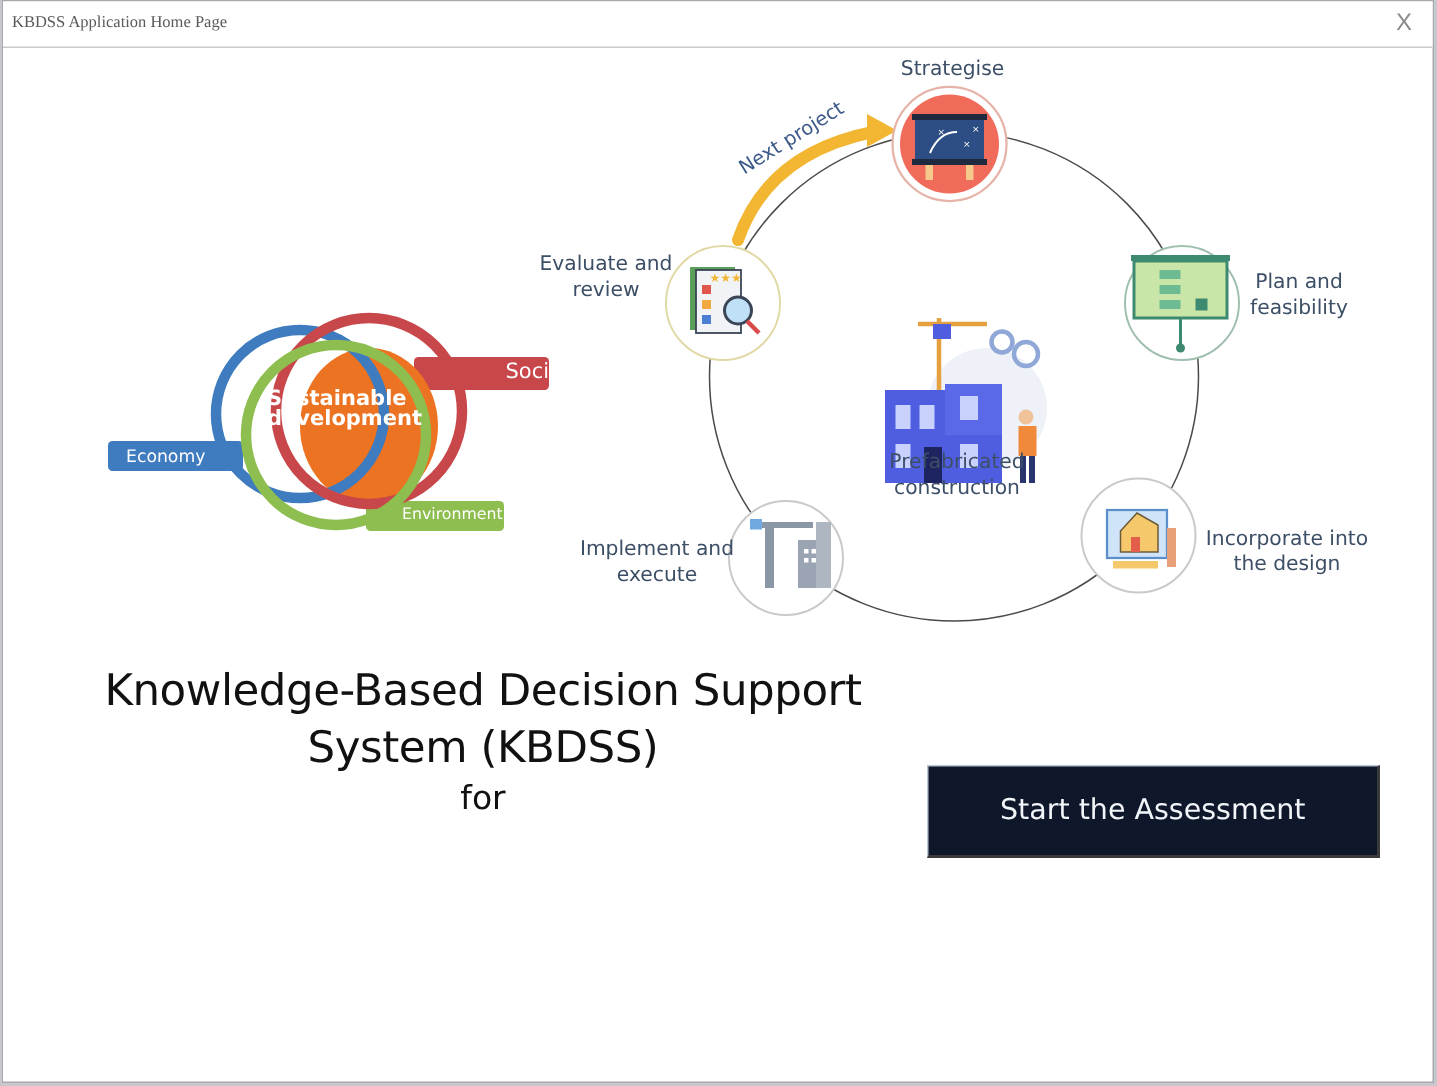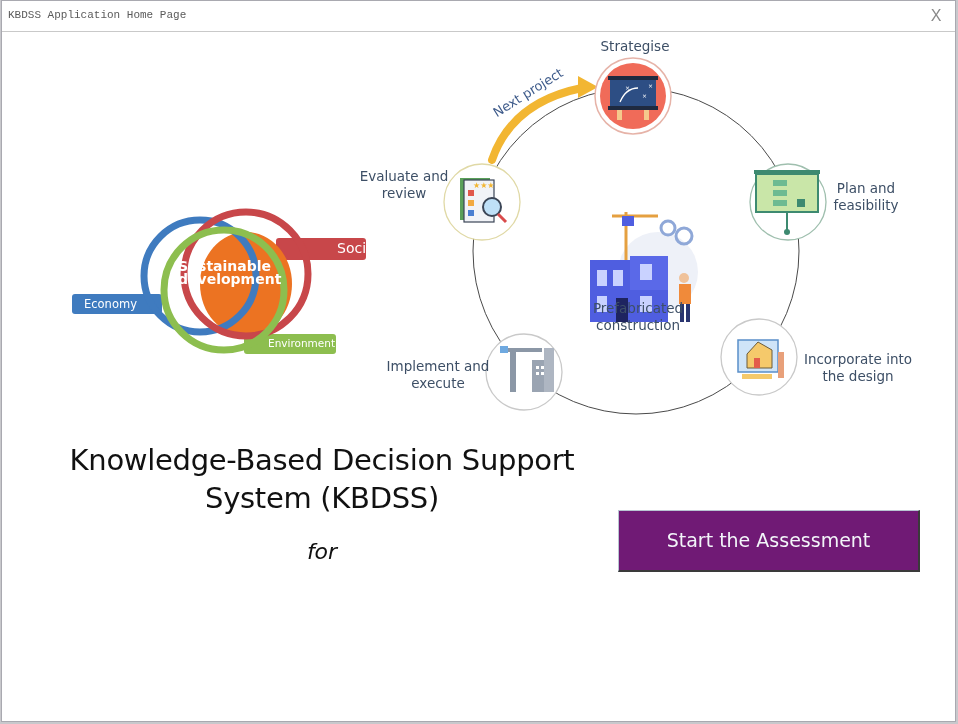--- a/index.html
+++ b/index.html
@@ -1,28 +1,28 @@
 <!DOCTYPE html>
 <html><head>
 <meta charset="utf-8">
 <style>
   html, body { margin:0; padding:0; }
   body { width:958px; height:724px; background:#c8c8cc; font-family:"DejaVu Sans", sans-serif; position:relative; overflow:hidden; }
   .window { position:absolute; left:1px; top:0; width:955px; height:722px; background:#ffffff; border:1px solid #a9a9b0; box-sizing:border-box; }
   .titlebar { position:absolute; left:0; top:0; width:100%; height:30px; background:#fff; border-bottom:1px solid #c9c9c9; }
-  .title-text { position:absolute; left:6px; top:8px; font-size:11px; color:#5a5a5a; font-family:Liberation Mono, monospace; }
+  .title-text { position:absolute; left:6px; top:8px; font-size:11px; color:#5a5a5a; font-family:Liberation Serif, serif; }
   .close-btn { position:absolute; right:8px; top:4px; width:22px; height:22px; color:#8a8a8a; font-size:16px; line-height:22px; text-align:center; cursor:pointer; font-family:"Liberation Sans", sans-serif; }
   .content { position:absolute; left:0; top:31px; right:0; bottom:0; }
   .abs { position:absolute; }
   .cycle-label { position:absolute; font-size:13.5px; color:#3d4f66; text-align:center; line-height:17px; font-family:"DejaVu Sans", sans-serif; }
   .main-title { position:absolute; left:50px; width:540px; text-align:center; color:#111; font-family:"DejaVu Sans", sans-serif; }
   .t1 { top:409px; font-size:29px; line-height:38px; font-weight:normal; letter-spacing:-0.3px; }
-  .t2 { top:506px; font-size:22px; line-height:28px;font-style:italic; }
+  .t2 { top:487px; font-size:22px; line-height:28px; }
   .t3 { top:535px; font-size:22px; line-height:30px; font-weight:bold; letter-spacing:-0.2px; }
-  .start-btn { position:absolute; left:616px; top:478px; width:302px; height:62px; background:#701a75; border:1px solid #b8c4d2; border-right:2px solid #3a3a3a; border-bottom:2px solid #3a3a3a; box-sizing:border-box; color:#f2f5f9; font-size:19px; text-align:center; line-height:58px; cursor:pointer; font-family:"DejaVu Sans", sans-serif; }
+  .start-btn { position:absolute; left:616px; top:478px; width:302px; height:62px; background:#0f172a; border:1px solid #b8c4d2; border-right:2px solid #3a3a3a; border-bottom:2px solid #3a3a3a; box-sizing:border-box; color:#f2f5f9; font-size:19px; text-align:center; line-height:58px; cursor:pointer; font-family:"DejaVu Sans", sans-serif; }
 </style>
 </head>
 <body>
 
 <div class="window">
   <div class="titlebar">
     <span class="title-text">KBDSS Application Home Page</span>
     <span class="close-btn">X</span>
   </div>
 

